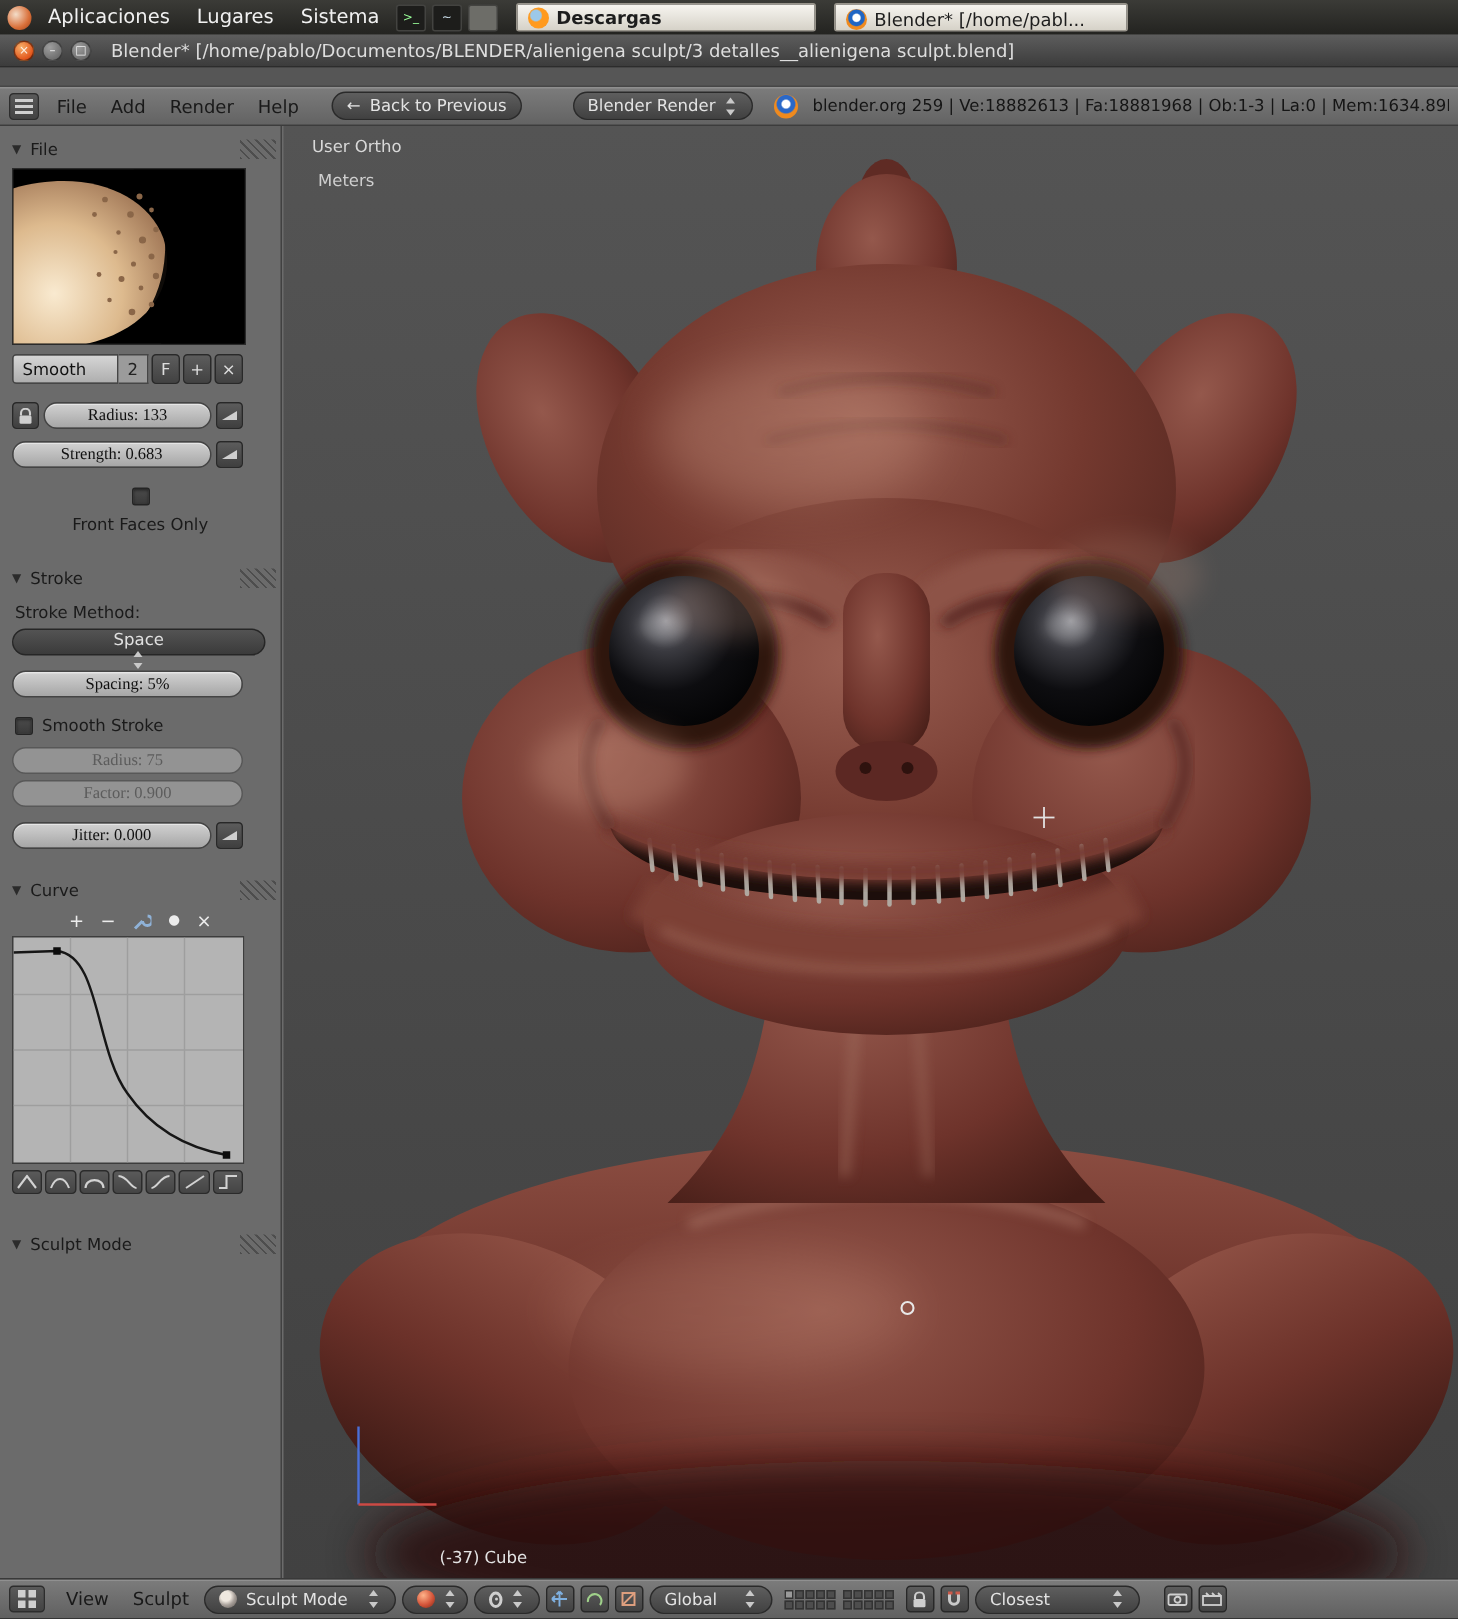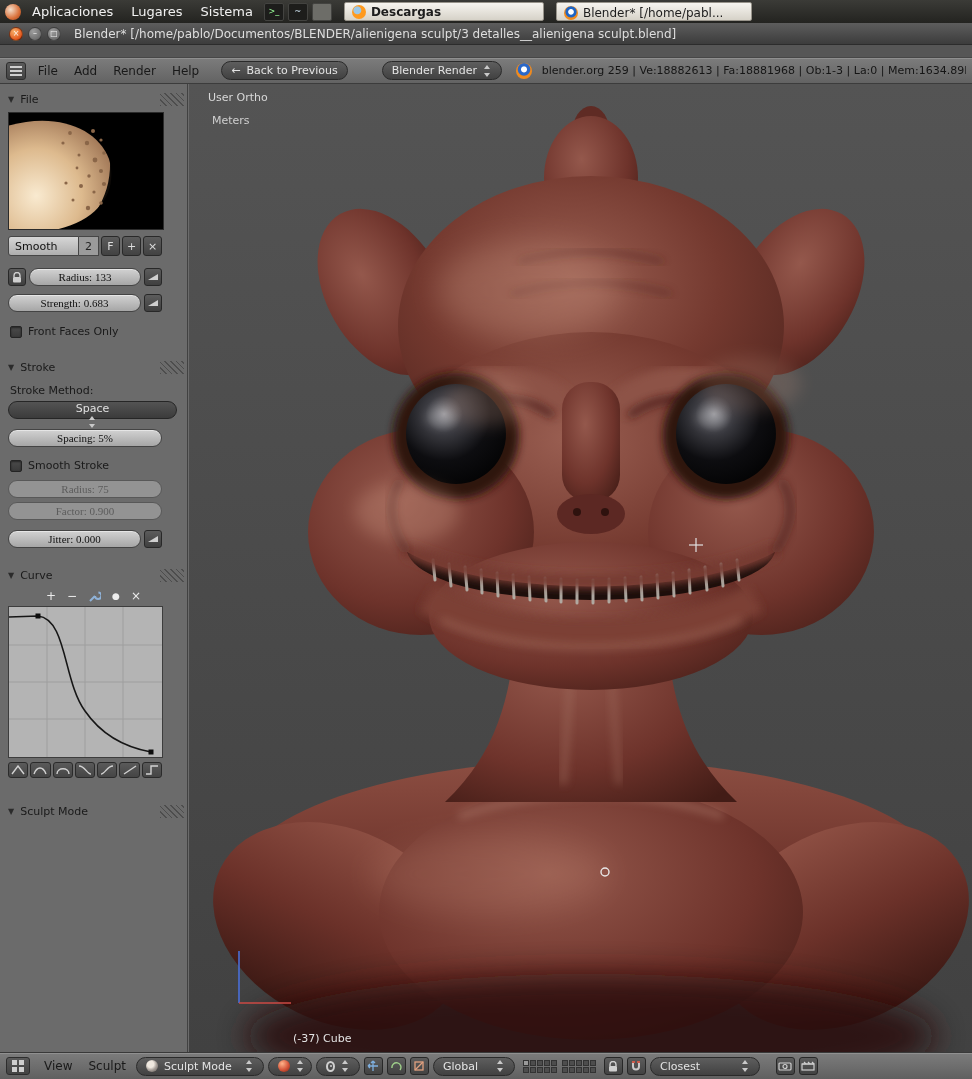--- a/index.html
+++ b/index.html
@@ -237,21 +237,21 @@
 
     <div class="row" style="margin-top:8px;">
       <div class="slider">Strength: 0.683</div>
       <span class="mini-btn">
         <svg width="12" height="10">
             <polygon points="1,8 11,8 11,2" fill="#cfcfcf"></polygon>
           </svg>
       </span>
     </div>
 
-    <div class="chk-row" style="margin-top:13px;">
+    <div class="chk-row" style="margin-top:13px;flex-direction:column;">
       <span class="checkbox"></span>
       <span>Front Faces Only</span>
     </div>
 
     <div class="panel-header" style="margin-top:18px;">
       <span class="tri">▼</span>
       <span>Stroke</span>
       <span class="grip"></span>
     </div>
 

